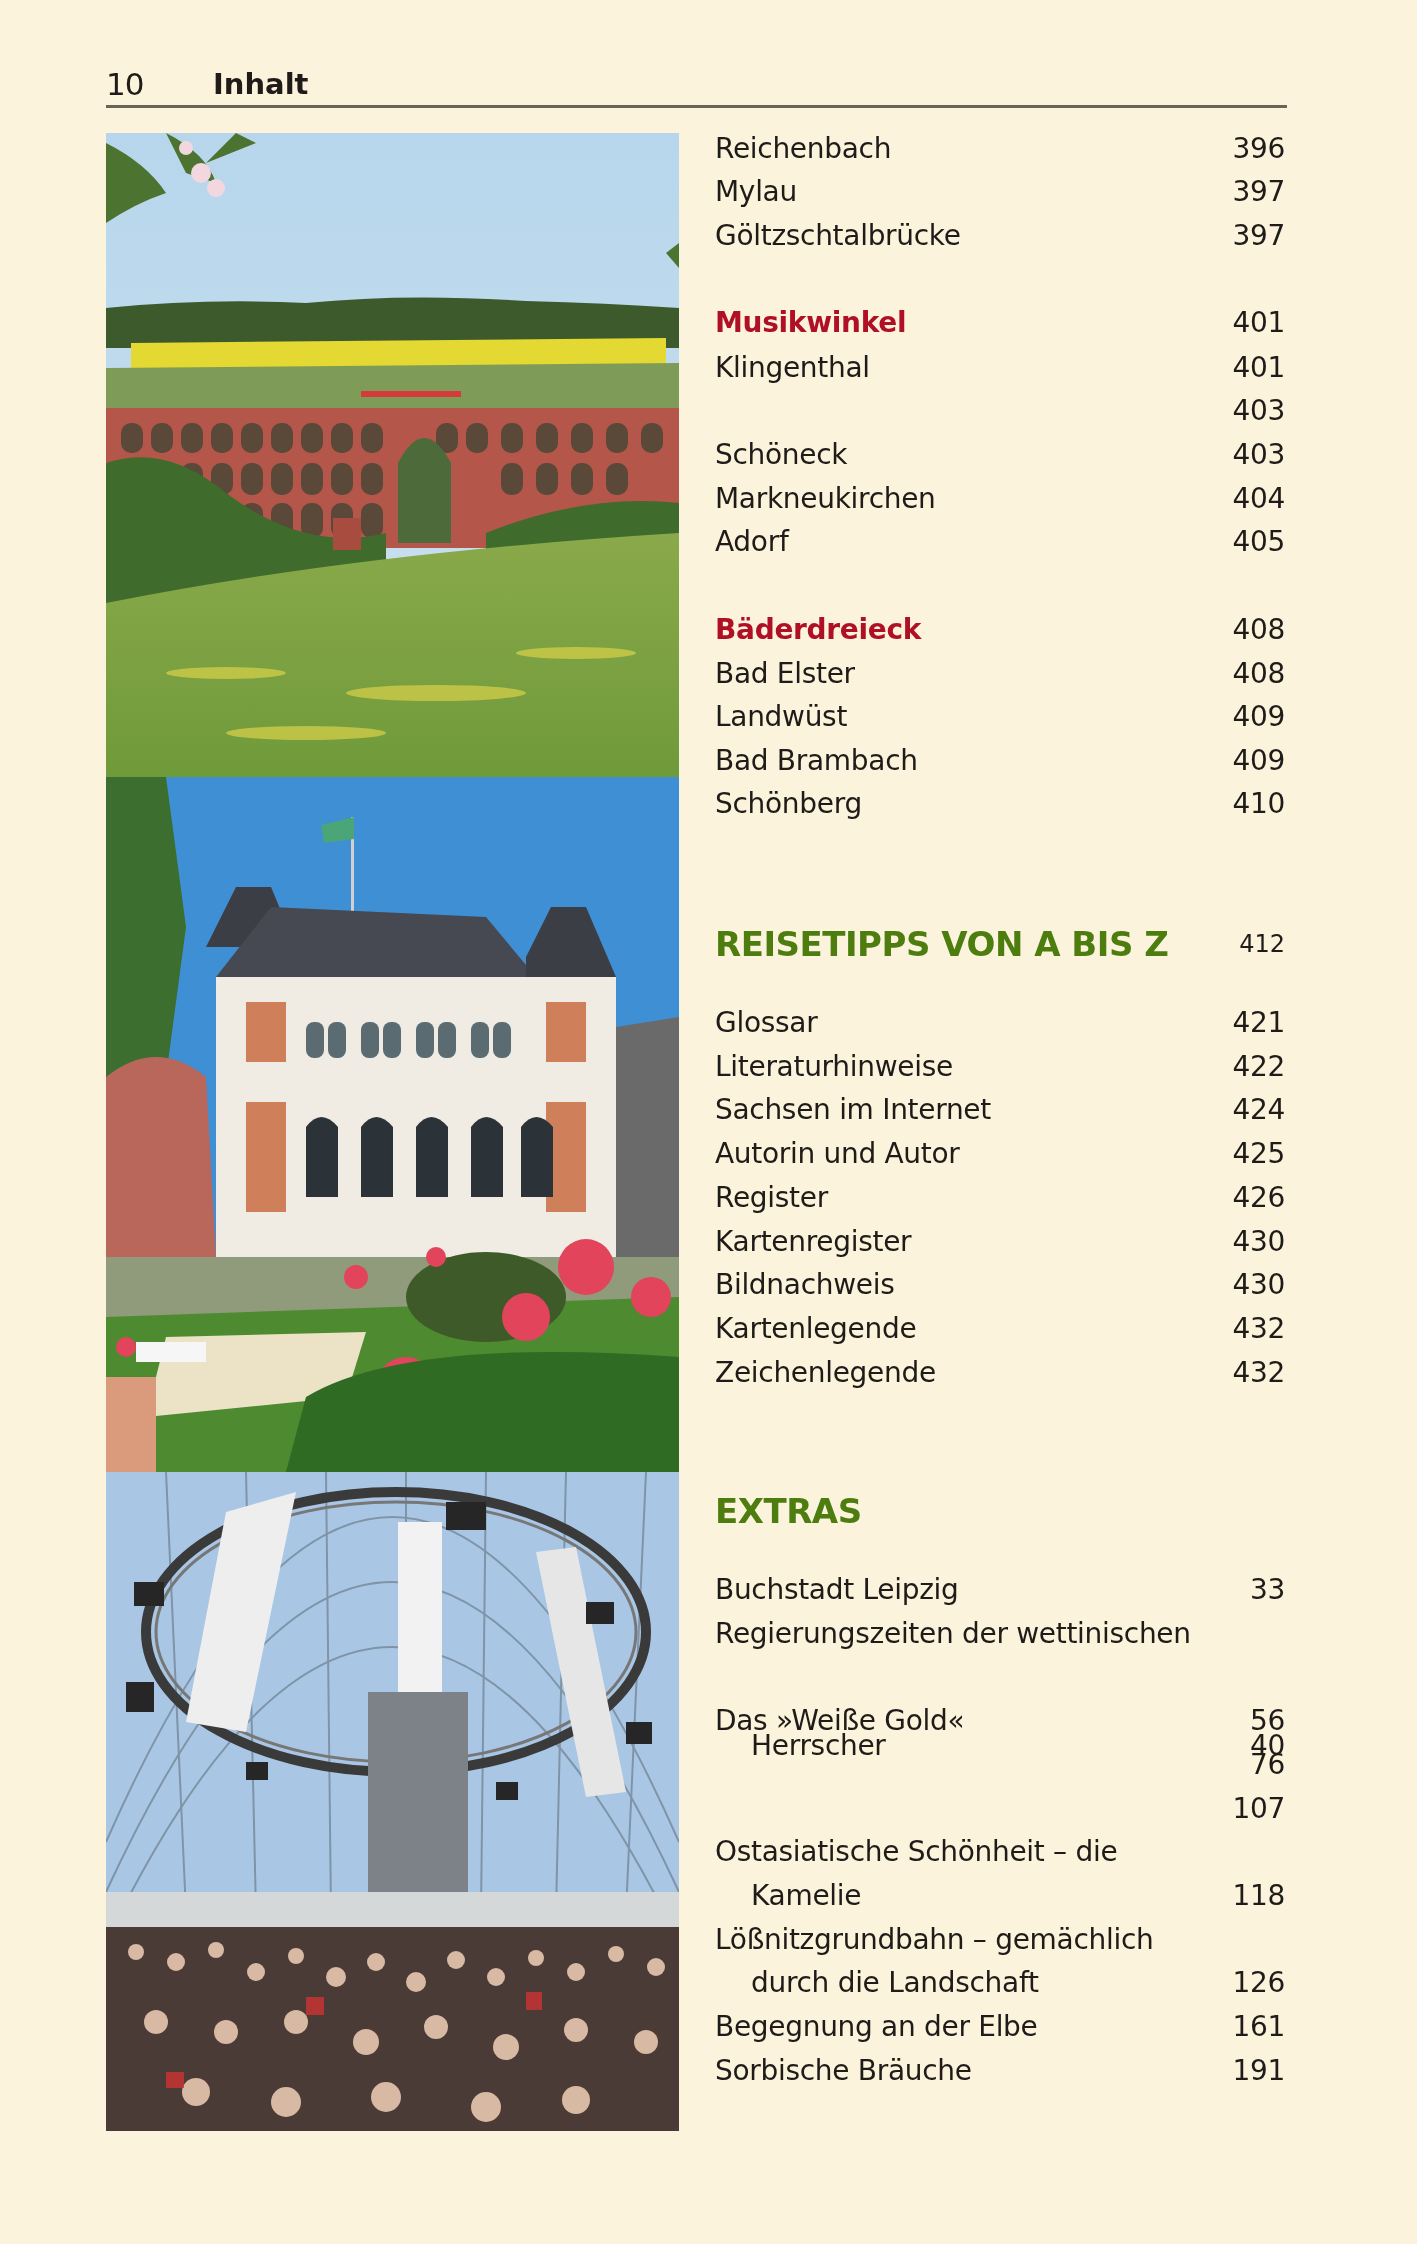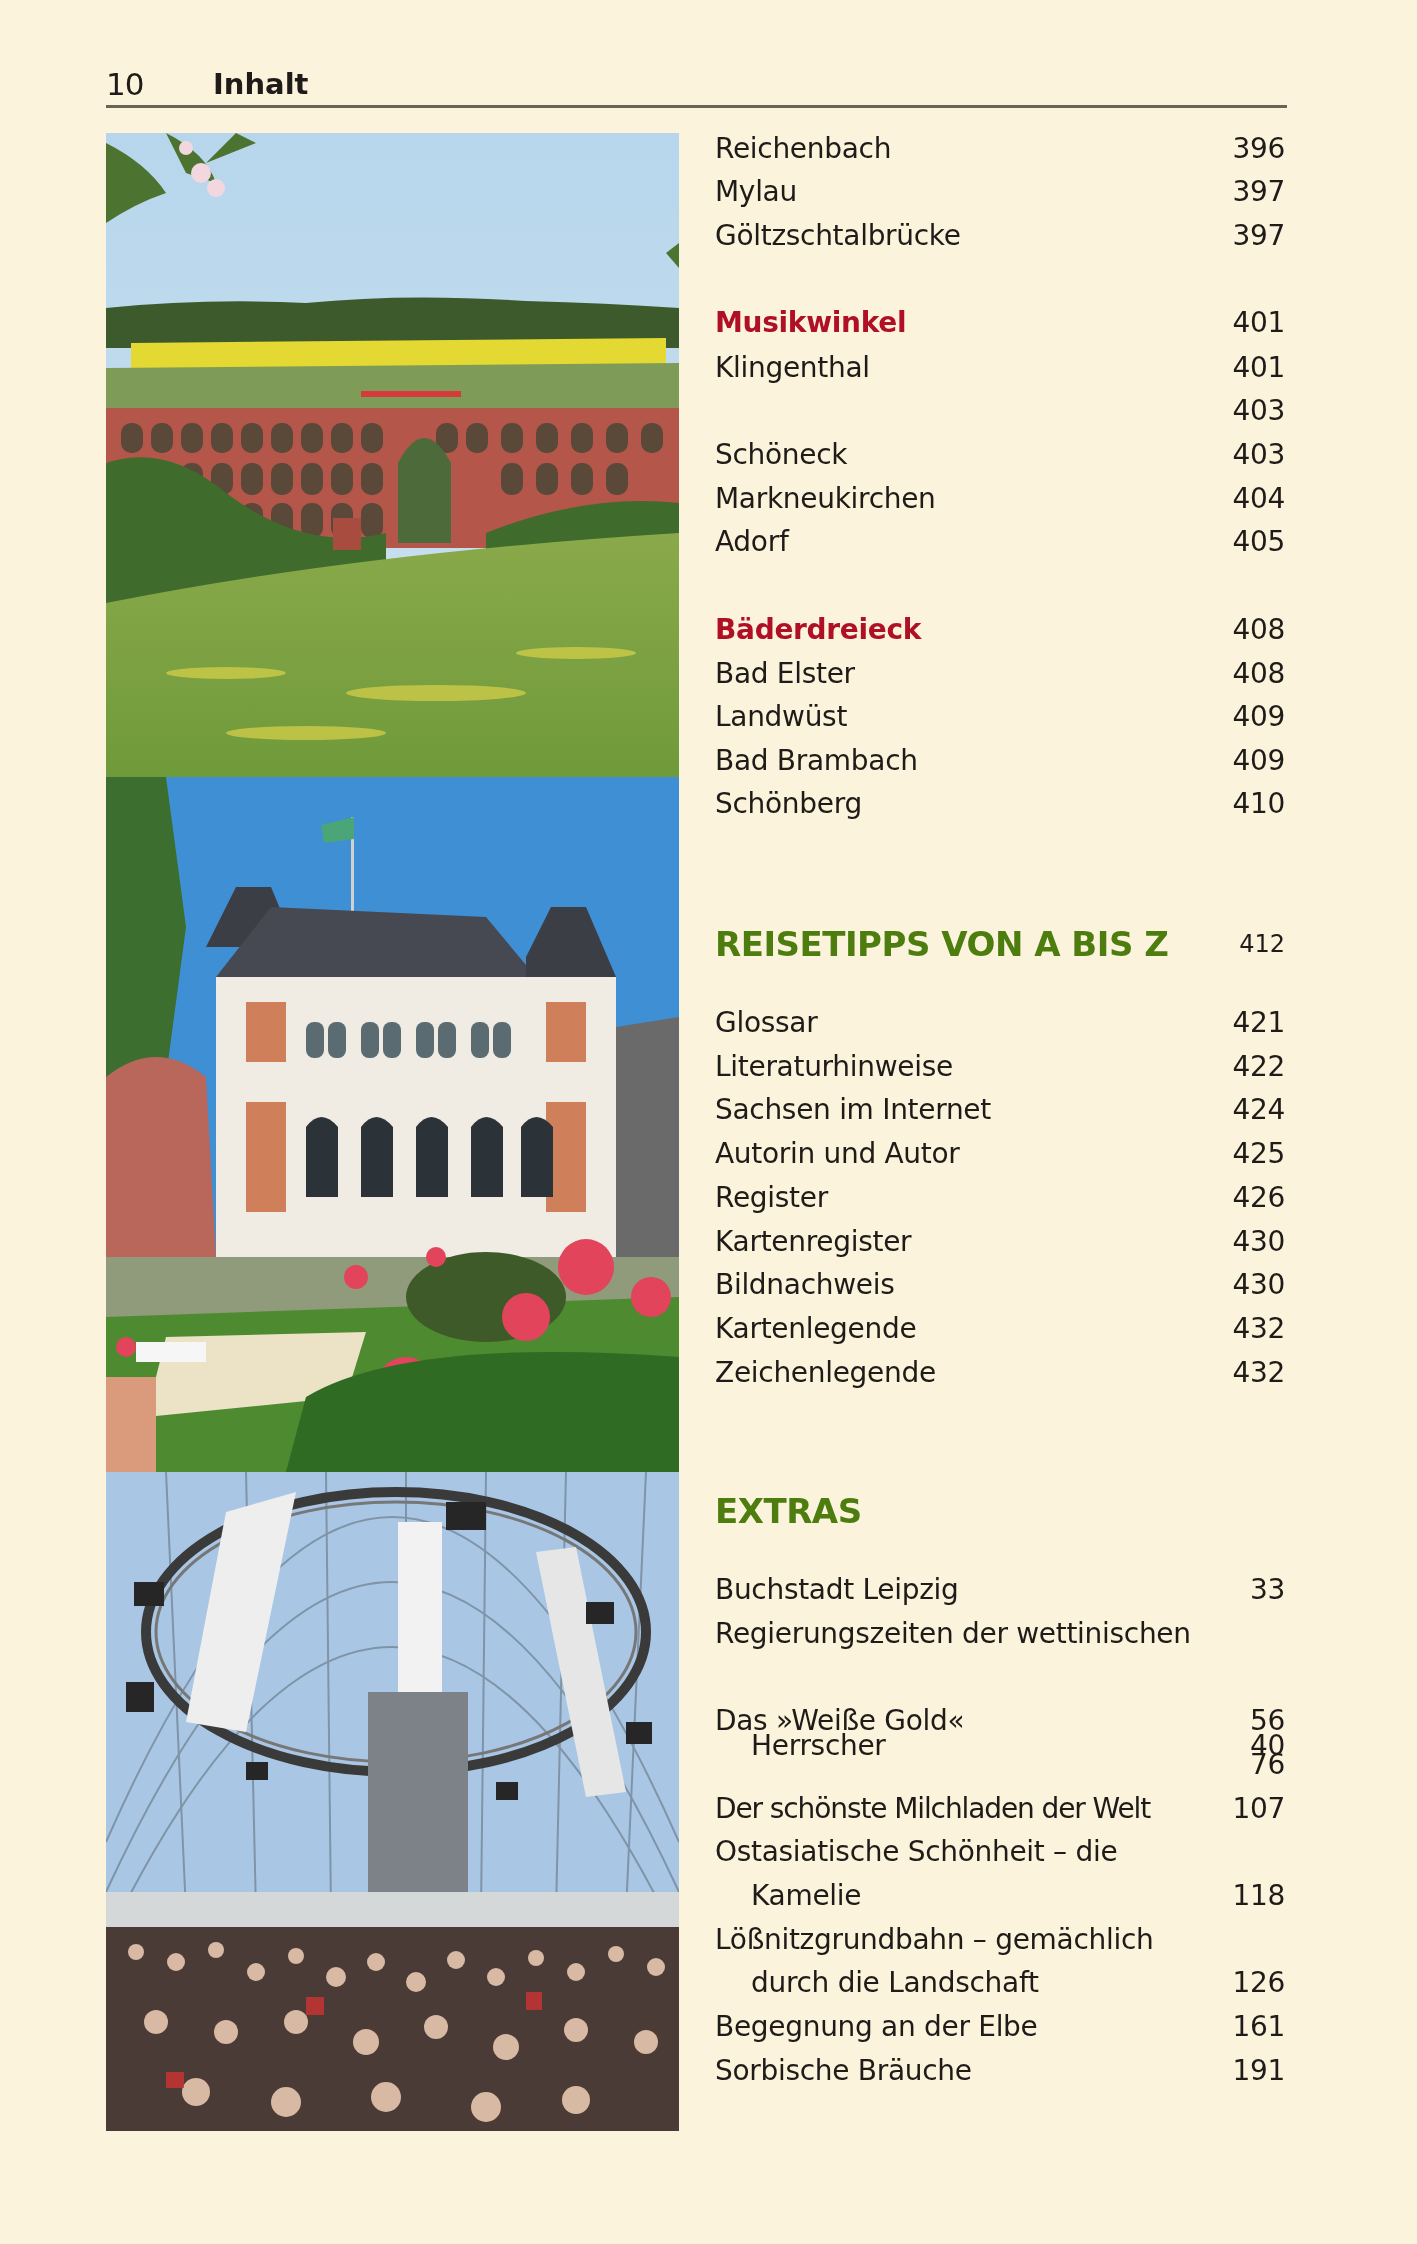--- a/index.html
+++ b/index.html
@@ -356,21 +356,20 @@
       <span class="pg">40</span>
     </div>
   <div class="row" style="top:1699px">
       <span class="lbl">Das »Weiße Gold«</span>
       <span class="pg">56</span>
     </div>
   <div class="row" style="top:1743px">
       <span class="pg">76</span>
     </div>
   <div class="row" style="top:1787px">
-      <span class="lbl" style="letter-spacing:-1.1px">Der schönste Milchladen der Welt</span>
       <span class="pg">107</span>
     </div>
   <div class="row" style="top:1830px">
       <span class="lbl">Ostasiatische Schönheit – die</span>
       <span class="pg"></span>
     </div>
   <div class="row indent" style="top:1874px">
       <span class="lbl">Kamelie</span>
       <span class="pg">118</span>
     </div>

